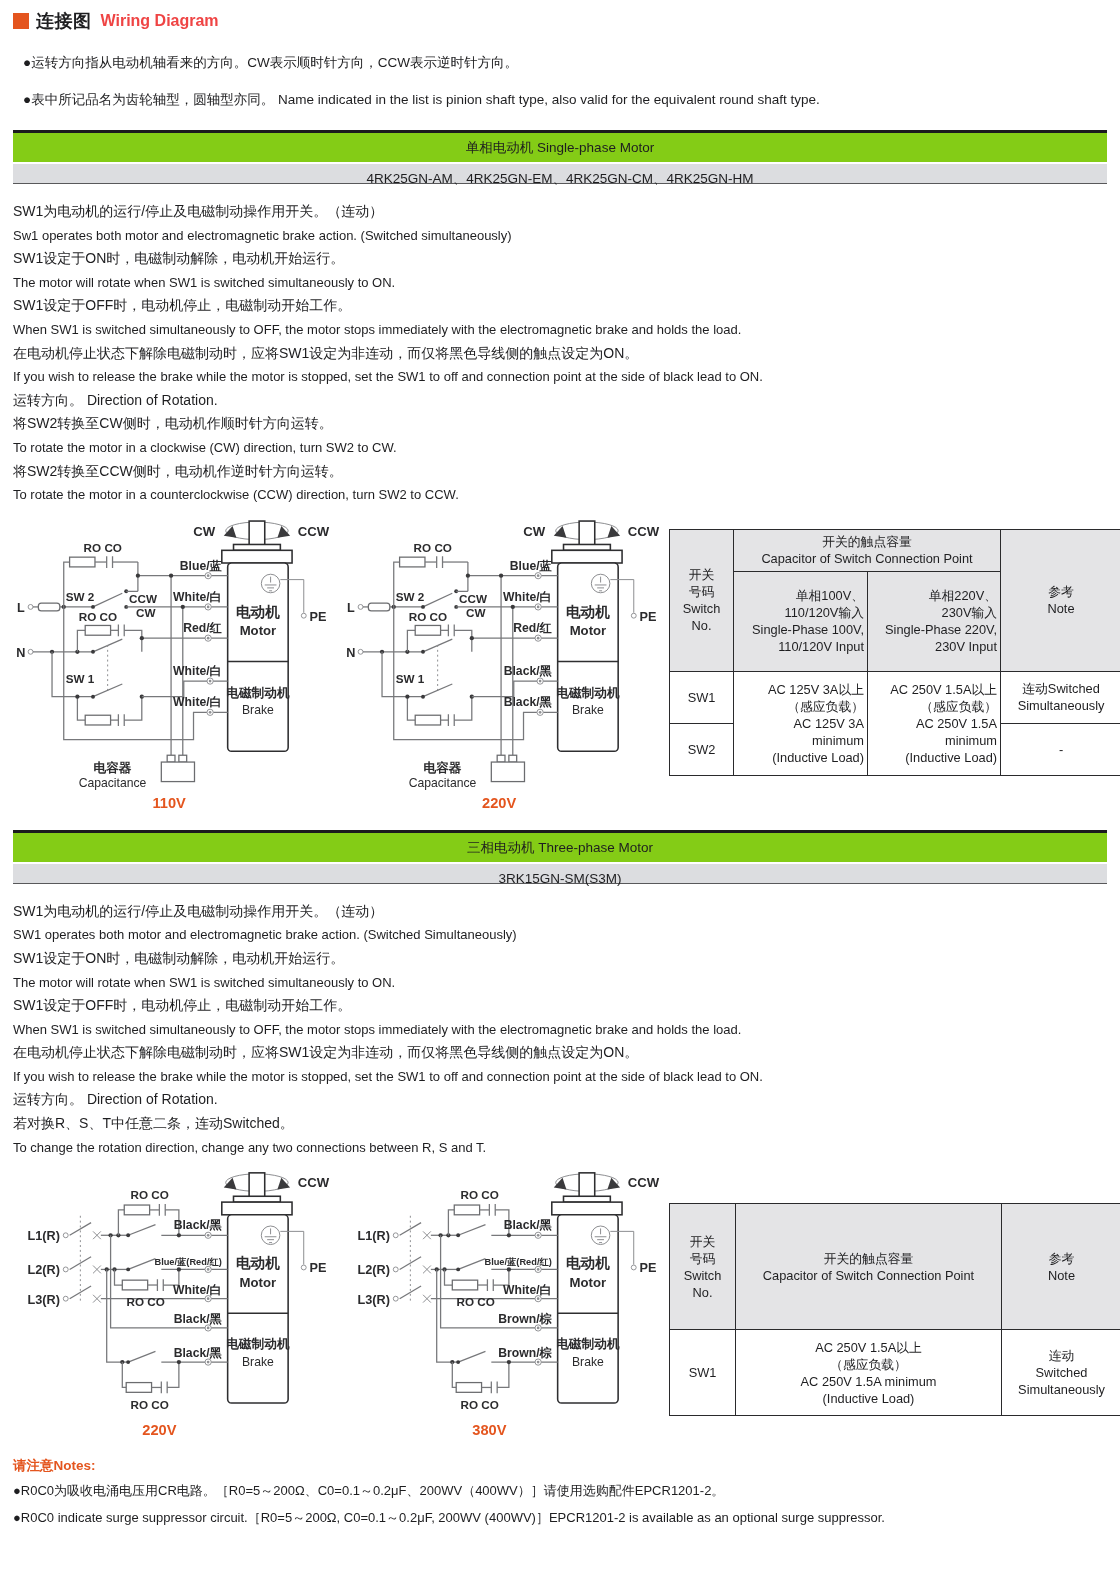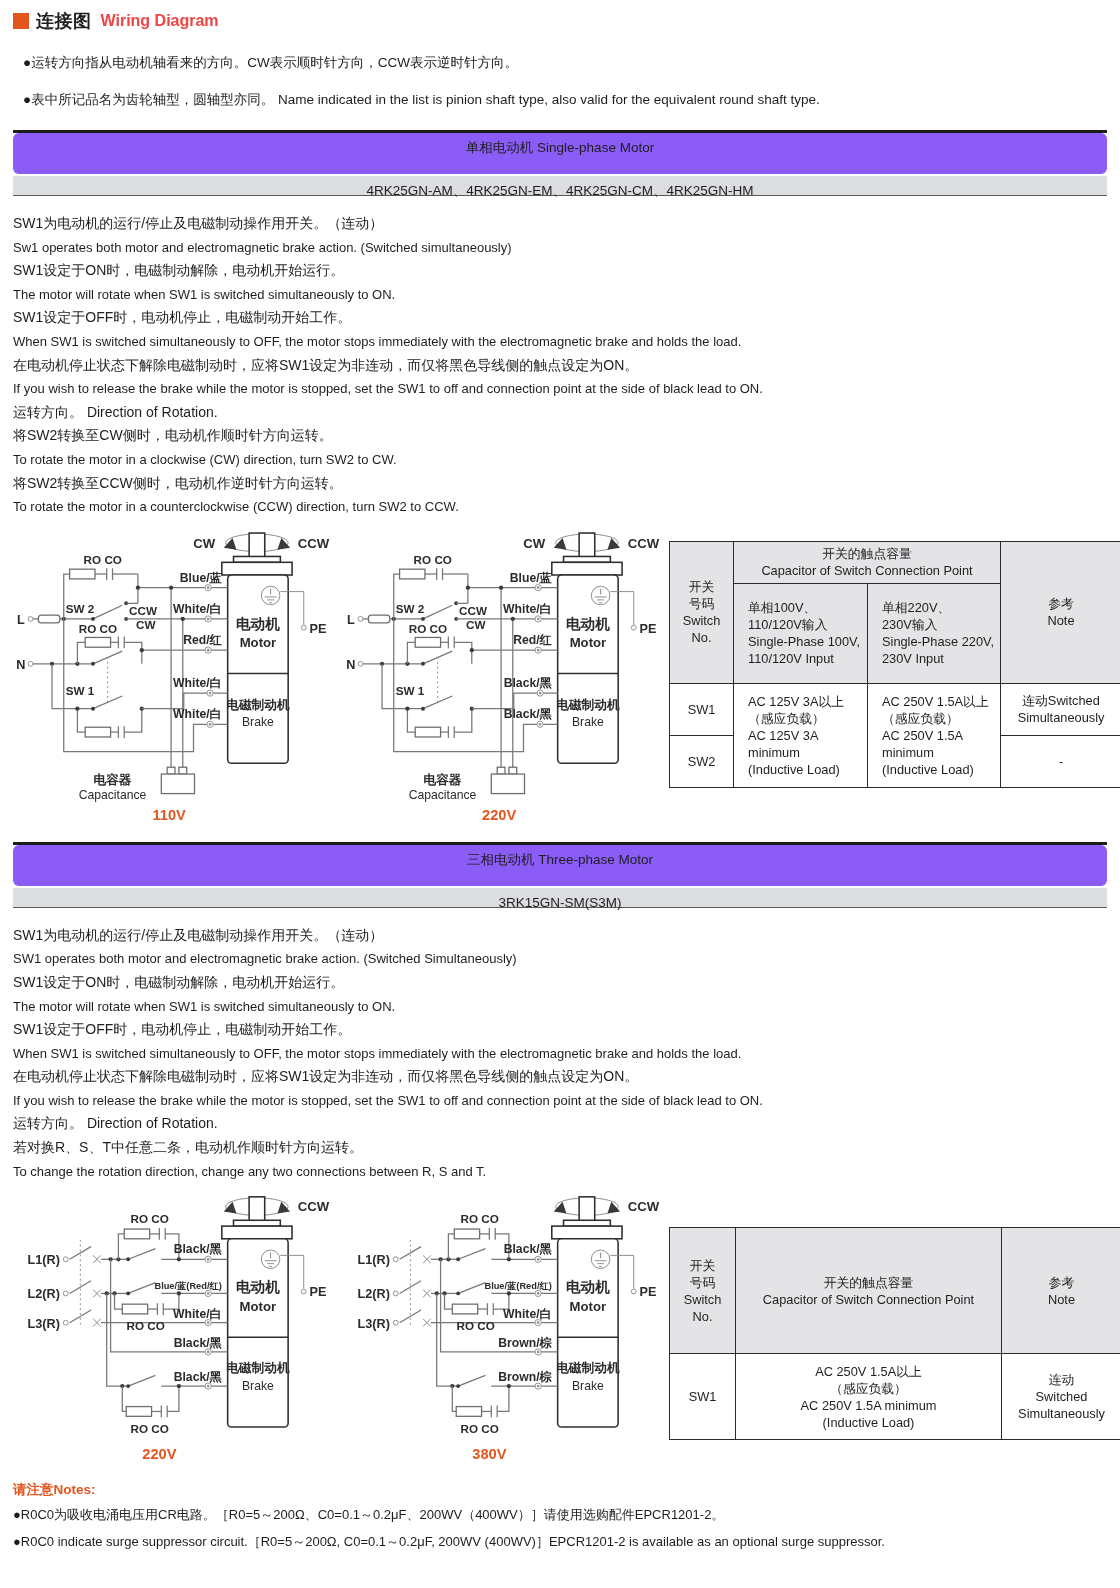--- a/index.html
+++ b/index.html
@@ -18,21 +18,21 @@
   .title-en { font-size:16px; font-weight:bold; color:#ef4444; margin-left:2px; }
 
   
   .intro { margin-top:13px; }
   .intro p { margin:10px; line-height:27px; font-size:13.5px; }
   .intro .en-ind { padding-left:8px; font-size:13px; }
 
   
   .bar-wrap { margin-top:17px; border-top:3px solid #1b1b1d; }
   .bar { text-align:center; font-size:13.5px; }
-  .bar-pink { background:#8b5cf6; height:41px; line-height:29px;border-radius:6px; }
+  .bar-pink { background:#84cc16; height:29px; line-height:29px; }
   .bar-gray { background:#dcdde0; height:22px; line-height:30px;
               border-top:2px solid #fff; border-bottom:1px solid #58585a; }
 
   
   .text-block { margin-top:16px; }
   .text-block p { margin:0; line-height:23.6px; }
   .p-zh { font-size:14px; }
   .p-en { font-size:13px; }
 
   
@@ -58,21 +58,21 @@
   .dot { fill:#3a3a3c; }
   .conn-o { stroke:#909194; stroke-width:1; fill:#fff; }
   .conn-i { fill:#909194; }
 
   
   table.spec { border-collapse:collapse; table-layout:fixed; }
   table.spec td { border:1.5px solid #2a2a2c; text-align:center;
                   white-space:pre-line; font-size:12.8px; line-height:17px;
                   padding:2px 3px; vertical-align:middle; }
   table.spec td.hd { background:#e4e4e6; }
-  table.spec td.left-al { text-align:left; padding-left:14px;margin-top:40px; }
+  table.spec td.left-al { text-align:right; padding-left:14px;margin-top:40px; }
   .tbl1 { margin-left:4px; margin-top:14px; width:452px; }
   .tbl2 { margin-left:4px; margin-top:36px; width:452px; }
 
   
   .notes { margin-top:10px; }
   .notes-hd { color:#e4551e; font-weight:bold; font-size:13.5px; line-height:22px; }
   .notes p { margin:0; line-height:27px; font-size:13px; }
 </style>
 </head>
 <body>
@@ -396,21 +396,21 @@
   <div class="text-block">
     <p class="p-zh">SW1为电动机的运行/停止及电磁制动操作用开关。（连动）</p>
     <p class="p-en">SW1 operates both motor and electromagnetic brake action. (Switched Simultaneously)</p>
     <p class="p-zh">SW1设定于ON时，电磁制动解除，电动机开始运行。</p>
     <p class="p-en">The motor will rotate when SW1 is switched simultaneously to ON.</p>
     <p class="p-zh">SW1设定于OFF时，电动机停止，电磁制动开始工作。</p>
     <p class="p-en">When SW1 is switched simultaneously to OFF, the motor stops immediately with the electromagnetic brake and holds the load.</p>
     <p class="p-zh">在电动机停止状态下解除电磁制动时，应将SW1设定为非连动，而仅将黑色导线侧的触点设定为ON。</p>
     <p class="p-en">If you wish to release the brake while the motor is stopped, set the SW1 to off and connection point at the side of black lead to ON.</p>
     <p class="p-zh">运转方向。 Direction of Rotation.</p>
-    <p class="p-zh">若对换R、S、T中任意二条，电动机作顺时针方向运转。</p>
+    <p class="p-zh">若对换R、S、T中任意二条，连动Switched。</p>
     <p class="p-en">To change the rotation direction, change any two connections between R, S and T.</p>
   </div>
 
   <div class="fig-row">
 
     <svg width="322" height="278" viewBox="0 0 330 285">
       <g>
         <ellipse cx="250" cy="16" rx="32" ry="9" class="wire-thin"></ellipse>
         <polygon points="216,21 225,11 229,23" class="dot"></polygon>
         <polygon points="284,21 275,11 271,23" class="dot"></polygon>

